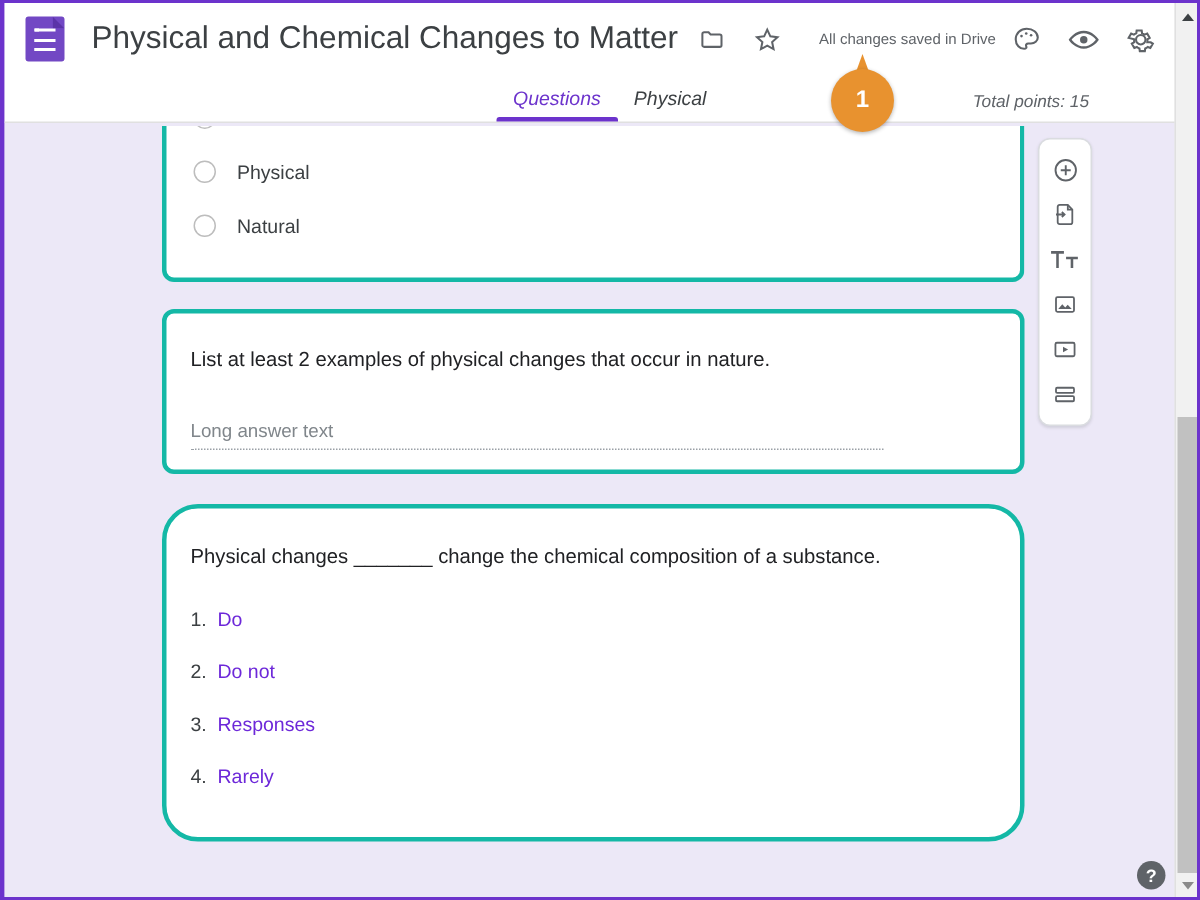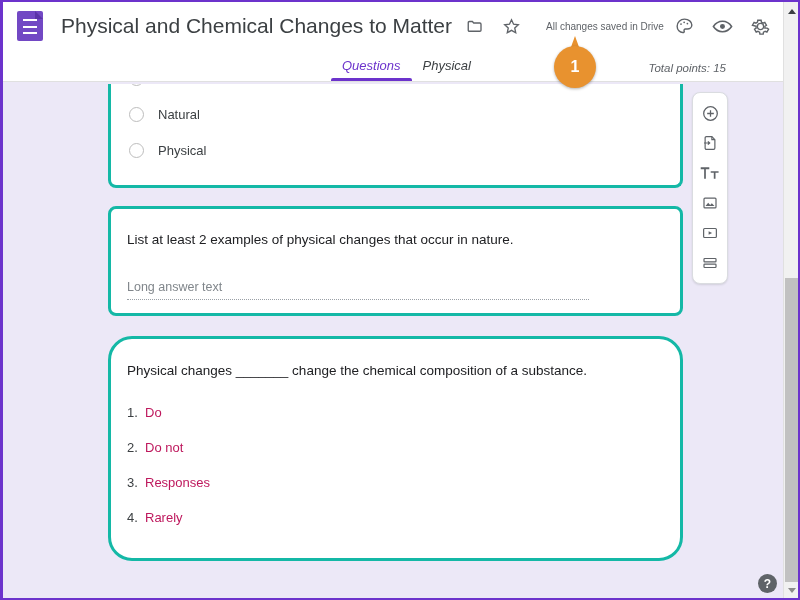--- a/index.html
+++ b/index.html
@@ -170,21 +170,21 @@
     font-size: 12.5px; color: #80868b; padding-bottom: 5px;
   }
   .long-answer .rule { border-bottom: 1px dotted #9aa0a6; }
 
   .card.q3 { margin-top: 20px; height: 225px; padding: 23px 20px 0 16px; border-radius: 24px; }
   .num-list { margin-top: 24px; }
   .num-item {
     display: flex; font-size: 13px; color: #3c4043; margin-bottom: 20px;
   }
   .num-item .n { width: 18px; color: #3c4043; }
-  .num-item .t { color: #be185d; }
+  .num-item .t { color: #6d28d9; }
 
   
   .side-toolbar {
     position: absolute; left: 689px; top: 10px;
     width: 36px; padding: 8px 0;
     background: #fff; border: 1px solid #dadce0; border-radius: 8px;
     display: flex; flex-direction: column; align-items: center; gap: 6px;
     box-shadow: 0 1px 2px rgba(60,64,67,.15);
   }
   .side-toolbar .sbtn {
@@ -311,25 +311,25 @@
     <div class="cards">
 
       <div class="card clipped">
         <div class="opts">
           <div class="opt">
             <div class="radio"></div>
             <div class="opt-label"></div>
           </div>
           <div class="opt">
             <div class="radio"></div>
-            <div class="opt-label">Natural</div>
+            <div class="opt-label">Physical</div>
           </div>
           <div class="opt">
             <div class="radio"></div>
-            <div class="opt-label">Physical</div>
+            <div class="opt-label">Natural</div>
           </div>
         </div>
       </div>
 
       <div class="card q2">
         <div class="q-text">List at least 2 examples of physical changes that occur in nature.</div>
         <div class="long-answer">
           <div class="ph">Long answer text</div>
           <div class="rule"></div>
         </div>

